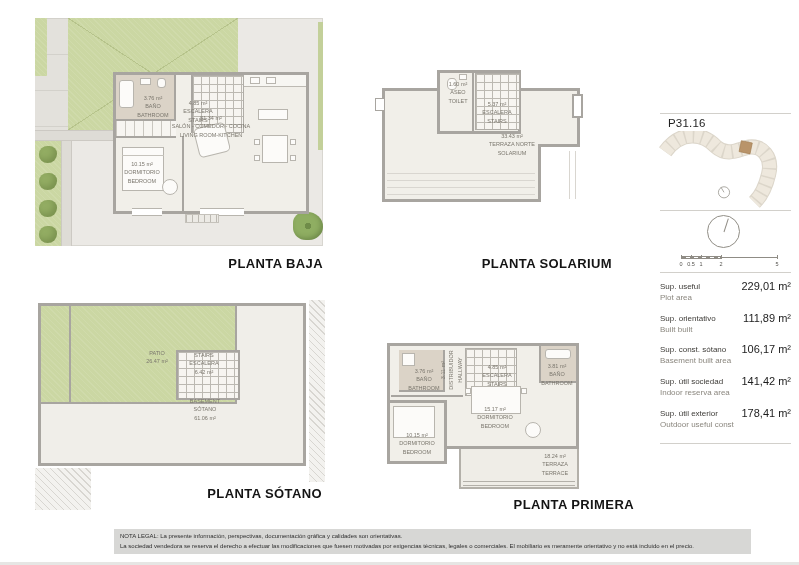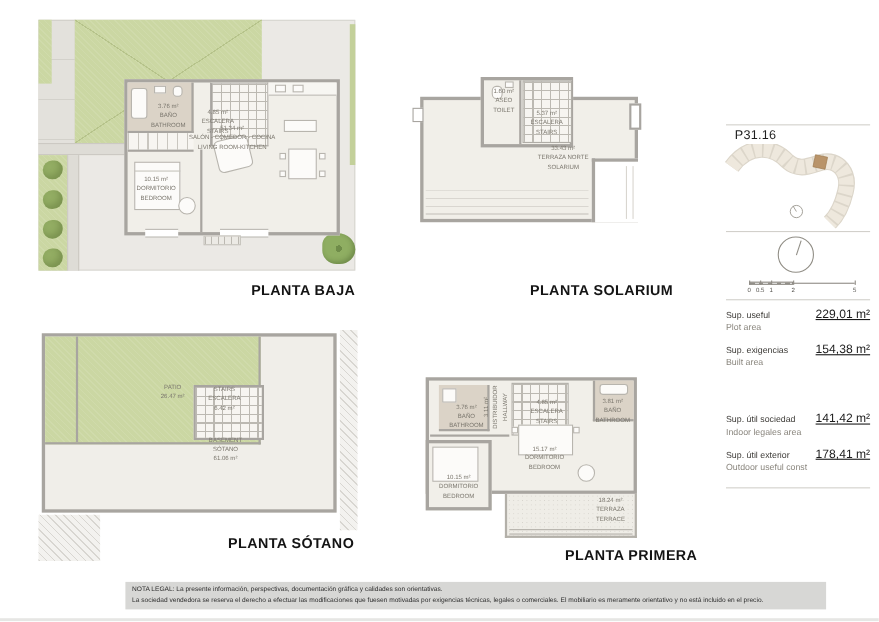--- a/index.html
+++ b/index.html
@@ -42,21 +42,21 @@
   .needle{position:absolute;left:50%;top:2px;width:1px;height:14px;background:#918e86;
           transform-origin:bottom center;transform:translateX(-50%) rotate(18deg);}
   .sb-line{position:absolute;height:1px;background:#8f8c85;}
   .sb-seg{position:absolute;height:3px;border:1px solid #8f8c85;box-sizing:border-box;
           background:repeating-linear-gradient(to right,#8f8c85 0 4px,#fff 4px 8px);}
   .sb-tick{position:absolute;width:1px;height:4px;background:#8f8c85;}
   .sb-lab{position:absolute;font-size:5.5px;color:#55534e;transform:translateX(-50%);}
   .arow{position:absolute;left:660px;width:131px;height:26px;}
   .a-es{position:absolute;left:0;top:0;font-size:8px;color:#3d3b37;}
   .a-en{position:absolute;left:0;top:11px;font-size:8px;color:#8b877f;}
-  .a-val{position:absolute;right:0;top:-2px;font-size:11px;color:#1c1c1c;text-decoration:underline;}
+  .a-val{position:absolute;right:0;top:-2px;font-size:11px;color:#1c1c1c;}
   
   .legal{position:absolute;left:114px;top:529px;width:637px;height:25px;background:#d7d7d5;
          box-sizing:border-box;padding:3px 6px;font-size:6px;line-height:1.6;color:#2e2e2e;}
   .page-bottom{position:absolute;left:0;top:562px;width:799px;height:3px;background:#e6e6e4;}
 </style>
 </head>
 <body>
 
 <div class="page">
 
@@ -240,27 +240,32 @@
   </div>
 
   <div class="sep" style="top:272px"></div>
 
   <div class="arow" style="top:282px">
     <div class="a-es">Sup. useful</div>
     <div class="a-en">Plot area</div>
     <div class="a-val">229,01 m²</div>
   </div>
   <div class="arow" style="top:314px">
-    <div class="a-es">Sup. exigencias</div>
-    <div class="a-en">Built area</div>
-    <div class="a-val">154,38 m²</div>
+    <div class="a-es">Sup. orientativo</div>
+    <div class="a-en">Built built</div>
+    <div class="a-val">111,89 m²</div>
+  </div>
+  <div class="arow" style="top:345px">
+    <div class="a-es">Sup. const. sótano</div>
+    <div class="a-en">Basement built area</div>
+    <div class="a-val">106,17 m²</div>
   </div>
   <div class="arow" style="top:377px">
     <div class="a-es">Sup. útil sociedad</div>
-    <div class="a-en">Indoor legales area</div>
+    <div class="a-en">Indoor reserva area</div>
     <div class="a-val">141,42 m²</div>
   </div>
   <div class="arow" style="top:409px">
     <div class="a-es">Sup. útil exterior</div>
     <div class="a-en">Outdoor useful const</div>
     <div class="a-val">178,41 m²</div>
   </div>
 
   <div class="sep" style="top:443px"></div>
 

